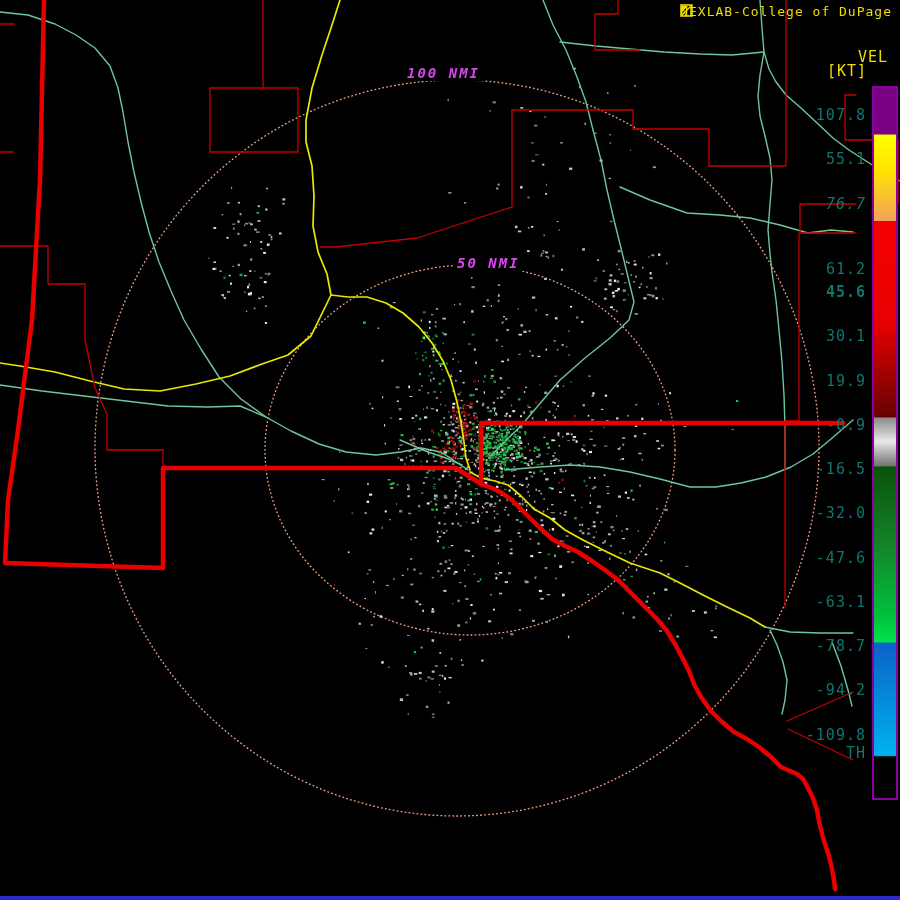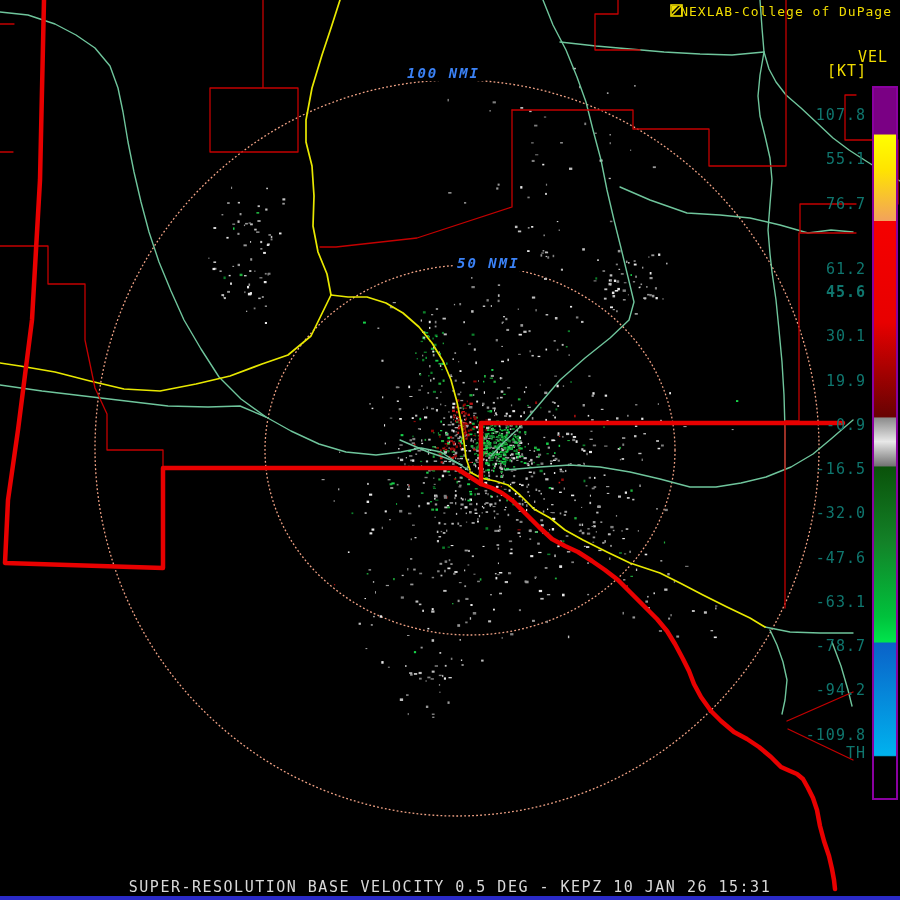--- a/index.html
+++ b/index.html
@@ -1,21 +1,21 @@
 <!DOCTYPE html>
 <html><head>
 <meta charset="utf-8">
 <style>
   html,body{margin:0;padding:0;background:#000;}
   .screen{position:relative;width:900px;height:900px;background:#000;overflow:hidden;
           font-family:"DejaVu Sans Mono","Liberation Mono",monospace;}
   svg{position:absolute;left:0;top:0;}
   .hdr{position:absolute;top:4px;right:8px;color:#f0dc00;font-size:13px;letter-spacing:1px;
-       display:flex;align-items:center;gap:5px;white-space:nowrap;padding-left:10px;}
-  .ring-label{position:absolute;color:#3b82f6;font-size:14px;font-weight:bold;font-style:italic;
+       display:flex;align-items:center;gap:5px;white-space:nowrap;}
+  .ring-label{position:absolute;color:#d946ef;font-size:14px;font-weight:bold;font-style:italic;
               letter-spacing:2px;background:#000;padding:0 4px;white-space:nowrap;}
   .scale-hdr{position:absolute;color:#f0dc00;font-size:15px;letter-spacing:1px;white-space:nowrap;}
   .cbar{position:absolute;left:872px;top:86px;width:22px;height:710px;border:2px solid #8a00a0;}
   .tick{position:absolute;color:#0f766e;font-size:15px;letter-spacing:1px;text-align:right;
         width:70px;white-space:nowrap;}
   .titlebar{position:absolute;left:0;bottom:4px;width:100%;text-align:center;color:#d8d8d8;
             font-size:15px;letter-spacing:1.5px;white-space:nowrap;}
   .bluestrip{position:absolute;left:0;bottom:0;width:100%;height:4px;}
 </style>
 </head>
@@ -1669,32 +1669,31 @@
   </div>
 
   <div class="scale-hdr" style="top:48px;right:12px;">VEL</div>
   <div class="scale-hdr" style="top:62px;right:33px;">[KT]</div>
 
   <div class="cbar" id="colorbar" style="background: linear-gradient(rgb(122, 0, 132) 0%, rgb(122, 0, 132) 6.5%, rgb(255, 255, 0) 6.6%, rgb(255, 228, 0) 11.5%, rgb(242, 162, 92) 18.7%, rgb(245, 0, 0) 18.8%, rgb(232, 0, 0) 33%, rgb(103, 2, 2) 46.3%, rgb(140, 140, 140) 46.5%, rgb(232, 232, 232) 49.8%, rgb(116, 116, 116) 53.2%, rgb(10, 82, 10) 53.4%, rgb(19, 130, 40) 64%, rgb(0, 194, 60) 74.5%, rgb(0, 228, 76) 78%, rgb(10, 98, 200) 78.2%, rgb(0, 178, 238) 94%, rgb(0, 0, 0) 94.2%, rgb(0, 0, 0) 100%);"></div>
 
   <div id="ticks">
       <div class="tick" style="top: 106px; right: 34px;">107.8</div>
       <div class="tick" style="top: 150.25px; right: 34px;">55.1</div>
-      <div class="tick" style="top: 194.5px; right: 34px;">76.7</div>
+      <div class="tick" style="top: 194.5px; right: 34px; font-style: italic;">76.7</div>
       <div class="tick" style="top: 238.75px; right: 34px; margin-top: 21px;">61.2</div>
       <div class="tick" style="top: 283px; right: 34px; font-weight: bold;">45.6</div>
       <div class="tick" style="top: 327.25px; right: 34px;">30.1</div>
       <div class="tick" style="top: 371.5px; right: 34px;">19.9</div>
       <div class="tick" style="top: 415.75px; right: 34px;">-0.9</div>
       <div class="tick" style="top: 460px; right: 34px;">-16.5</div>
       <div class="tick" style="top: 504.25px; right: 34px;">-32.0</div>
       <div class="tick" style="top: 548.5px; right: 34px;">-47.6</div>
       <div class="tick" style="top: 592.75px; right: 34px;">-63.1</div>
       <div class="tick" style="top: 637px; right: 34px;">-78.7</div>
       <div class="tick" style="top: 681.25px; right: 34px;">-94.2</div>
       <div class="tick" style="top: 725.5px; right: 34px;">-109.8</div>
     </div>
 
   <div class="tick" style="top:744px;right:34px;">TH</div>
 
-  <div class="titlebar">SUPER-RESOLUTION BASE VELOCITY 0.5 DEG - KEPZ 10 JAN 26 15:31</div>
   <div class="bluestrip" id="bluestrip" style="background: rgb(42, 42, 200);"></div>
 </div>
 
 </body></html>

